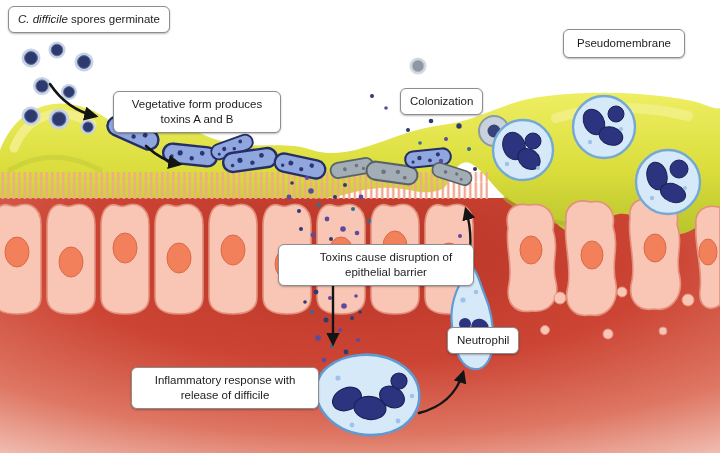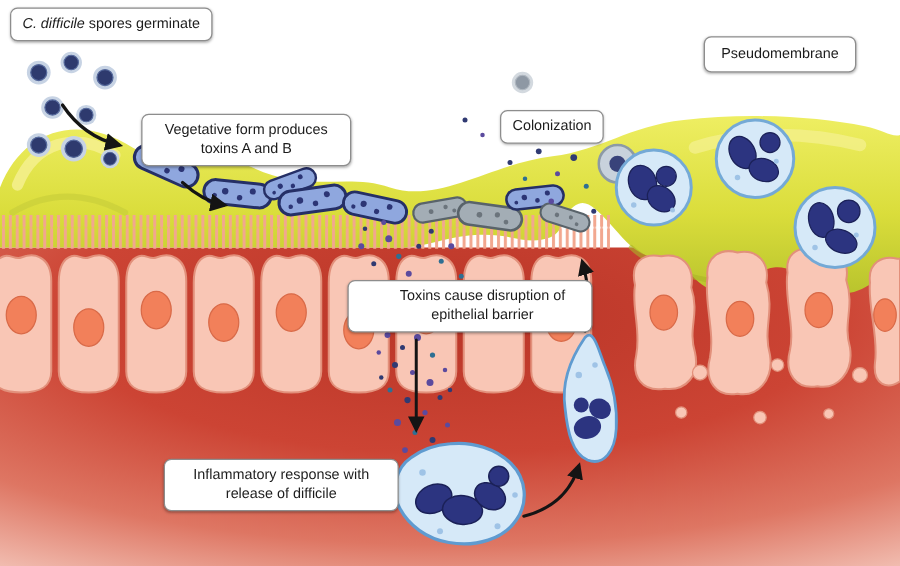--- a/index.html
+++ b/index.html
@@ -253,18 +253,19 @@
 </svg>
 
 <div class="lbl" style="left:8px; top:6px;"><i>C. difficile</i><span> spores germinate</span></div>
 
 <div class="lbl multi" style="left:113px; top:63px; width:148px;margin-top:28px;"><span>Vegetative form produces toxins A and B</span></div>
 
 <div class="lbl" style="left:352px; top:88px;margin-left:48px;"><span>Colonization</span></div>
 
 <div class="lbl" style="left:563px; top:29px; padding:6px 13px;"><span>Pseudomembrane</span></div>
 
-<div class="lbl multi" style="left:278px; top:224px; width:156px;padding-left:29px;"><span>Toxins cause disruption of epithelial barrier</span></div>
-
+<div class="lbl multi" style="left:278px; top:244px; width:156px;padding-left:29px;"><span>Toxins cause disruption of epithelial barrier</span></div>
+
+<div class="lbl" style="left:447px; top:327px;"><span>Neutrophil</span></div>
 
 <div class="lbl multi" style="left:131px; top:367px; width:168px;"><span>Inflammatory response with release of difficile</span></div>
 
 </div>
 
 </body></html>

